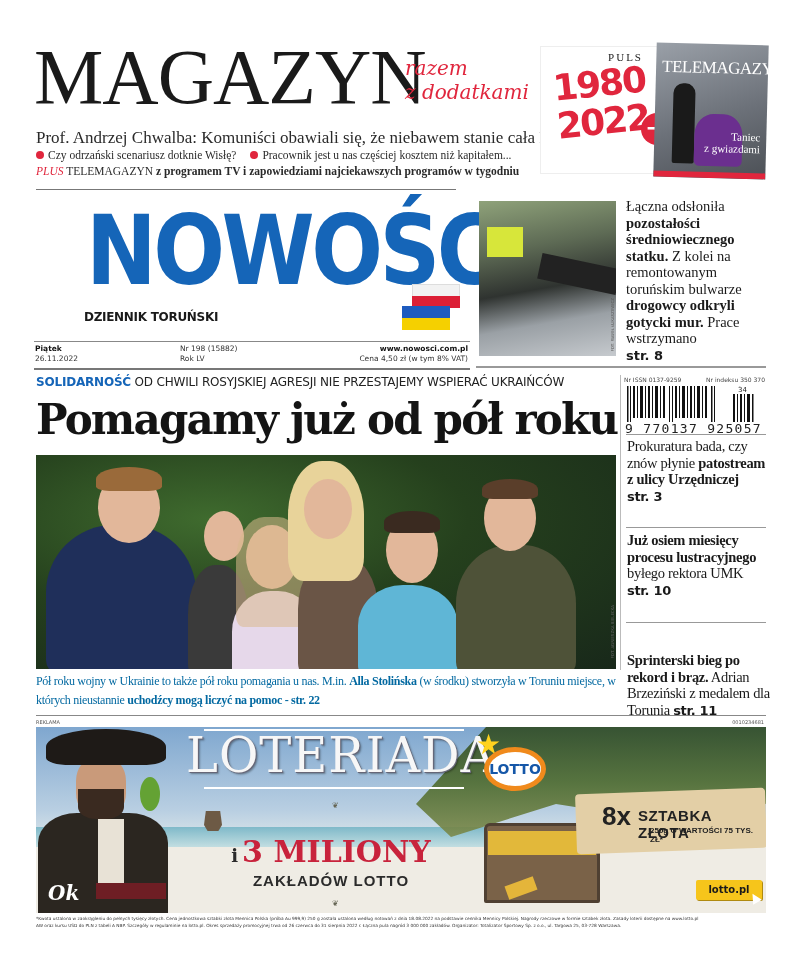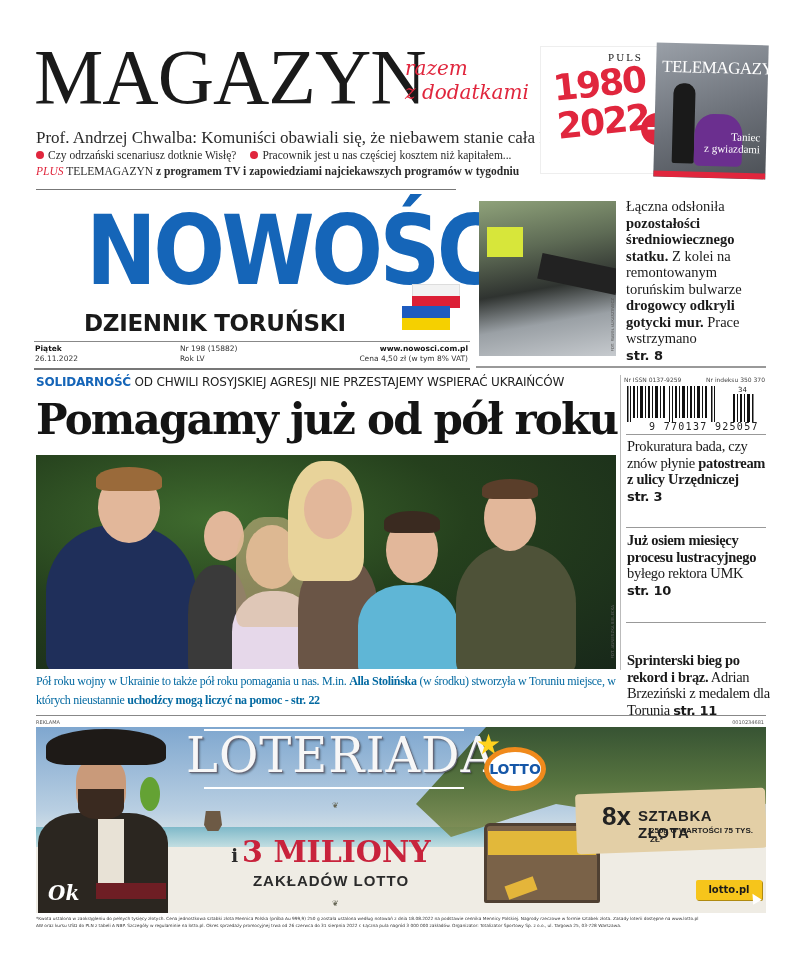--- a/index.html
+++ b/index.html
@@ -62,21 +62,21 @@
     .tele-cap { position: absolute; right: 6px; top: 86px; font-size: 11px; color: #fff; font-family: "Liberation Serif", serif; line-height: 12px; text-align: right; }
 
     
     .nowosci-logo {
       position: absolute; left: 86px; top: 196px;
       font-family: "DejaVu Sans", sans-serif; font-weight: bold; color: #1565b8;
       font-size: 96px; line-height: 110px; letter-spacing: -4px; transform: scaleX(0.88); transform-origin: left top;
     }
     .dziennik {
       position: absolute; left: 84px; top: 310px;
-      font-family: "DejaVu Sans", sans-serif; font-weight: bold; font-size: 23px; color: #1a1a1a; letter-spacing: -0.3px;
+      font-family: "DejaVu Sans", sans-serif; font-weight: bold; font-size: 12px; color: #1a1a1a; letter-spacing: -0.3px;
     }
     .flag-pl { position: absolute; left: 412px; top: 284px; width: 48px; height: 24px; }
     .flag-pl .w { height: 50%; background: #f2f2f2; border: 1px solid #ddd; border-bottom: none; }
     .flag-pl .r { height: 50%; background: #dc1f36; }
     .flag-ua { position: absolute; left: 402px; top: 306px; width: 48px; height: 24px; }
     .flag-ua .b { height: 50%; background: #1d5bbf; }
     .flag-ua .y { height: 50%; background: #f5d000; }
 
     .meta-hr1 { position: absolute; left: 34px; top: 341px; width: 436px; height: 1px; background: #888; }
     .meta-hr2 { position: absolute; left: 34px; top: 368px; width: 436px; height: 2px; background: #777; }
@@ -123,21 +123,21 @@
     }
     .caption b { font-weight: bold; }
     .caption-hr { position: absolute; left: 36px; top: 715px; width: 730px; height: 1px; background: #888; }
 
     
     .col-right-divider { position: absolute; left: 620px; top: 375px; width: 1px; height: 295px; background: #bbb; }
     .issn { position: absolute; left: 624px; top: 376px; font-family: "DejaVu Sans", sans-serif; font-size: 6px; color: #444; }
     .indeks { position: absolute; right: 35px; top: 376px; font-family: "DejaVu Sans", sans-serif; font-size: 6px; color: #444; }
     .barcode { position: absolute; left: 627px; top: 386px; width: 90px; height: 36px; }
     .barcode-small { position: absolute; left: 733px; top: 394px; width: 22px; height: 28px; }
-    .barcode-num { position: absolute; left: 625px; top: 421px; font-family: "DejaVu Sans Mono", monospace; font-size: 10px; color: #222; letter-spacing: 1.3px; margin-left: 24px; }
+    .barcode-num { position: absolute; left: 625px; top: 421px; font-family: "DejaVu Sans Mono", monospace; font-size: 13px; color: #222; letter-spacing: 1.3px; }
     .barcode-34 { position: absolute; left: 738px; top: 386px; font-family: "DejaVu Sans", sans-serif; font-size: 7px; color: #222; }
     .rc-hr { position: absolute; left: 626px; width: 140px; height: 1px; background: #999; }
     .rc-item { position: absolute; left: 627px; width: 145px; font-size: 14.5px; line-height: 16.5px; color: #1a1a1a; letter-spacing: -0.3px; }
     .rc-item b { font-weight: bold; }
 
     
     .reklama { position: absolute; left: 36px; top: 719px; font-family: "DejaVu Sans", sans-serif; font-size: 5px; color: #555; }
     .ad-id { position: absolute; right: 36px; top: 719px; font-family: "DejaVu Sans", sans-serif; font-size: 5px; color: #555; }
     .ad {
       position: absolute; left: 36px; top: 727px; width: 730px; height: 186px; overflow: hidden;

